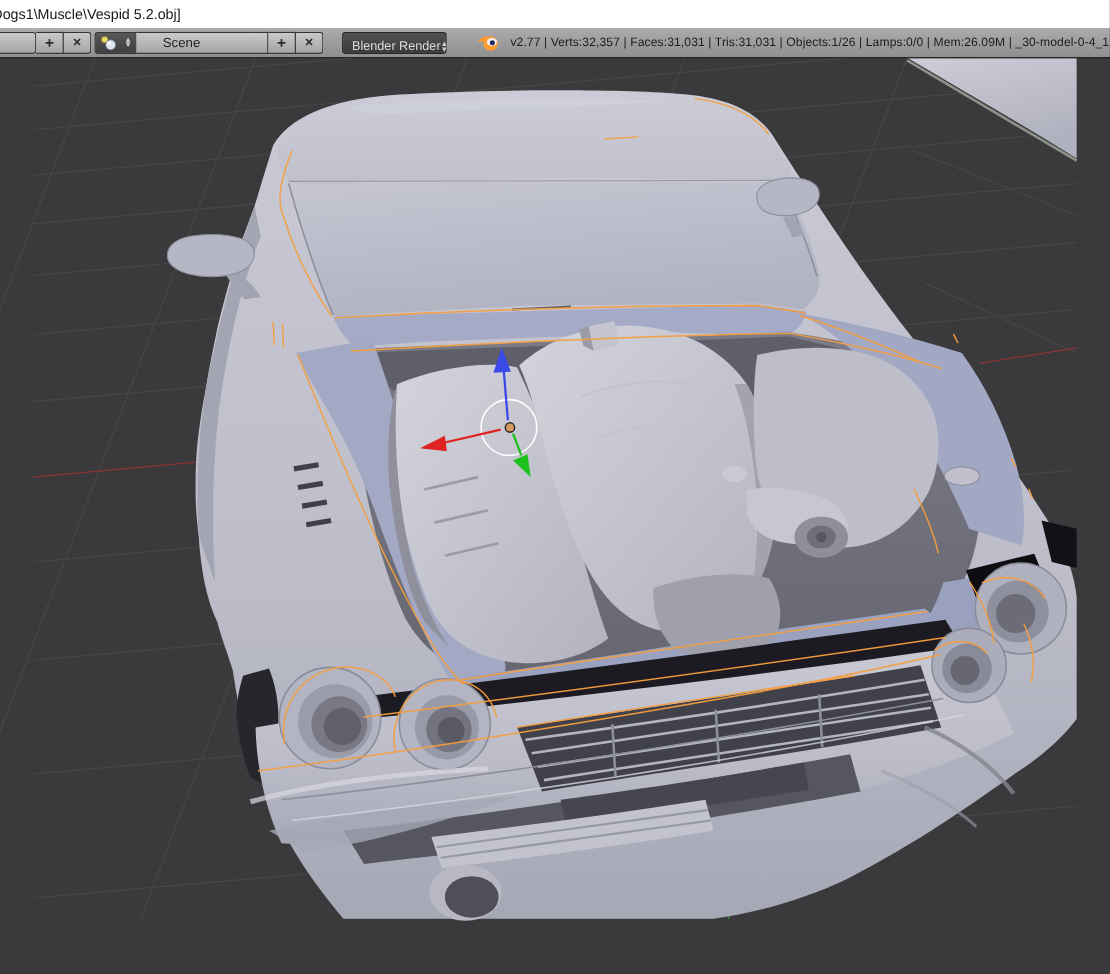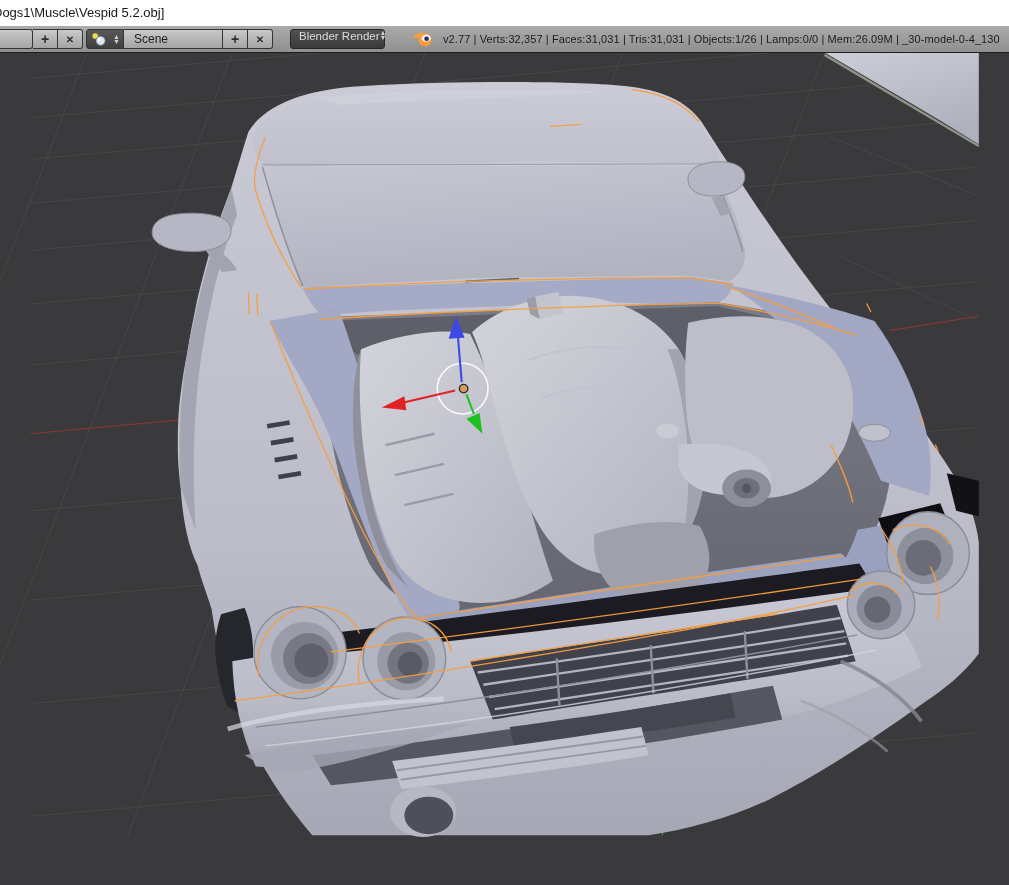--- a/index.html
+++ b/index.html
@@ -15,25 +15,25 @@
   .pill.partial{width:33px;border-left:none;border-radius:0 3px 3px 0;border-right:1px solid #353535;}
   .hbtn{width:25px;border-left:none;padding:0;margin:0;color:#2d2d2d;font-weight:bold;
     display:flex;align-items:center;justify-content:center;cursor:default;}
   .hbtn.plus{font-size:14px;line-height:1;}
   .hbtn.close{font-size:10px;}
   .rnd-r{border-radius:0 3px 3px 0;}
   .rnd-l{border-radius:3px 0 0 3px;}
   .scene-group{display:flex;margin-left:3px;height:20px;}
   .browse{width:38px;background:linear-gradient(#585858,#3f3f3f);display:flex;align-items:center;
     justify-content:space-between;padding:0 3px;}
-  .scene-name{width:99px;display:flex;align-items:center;padding-left:10px;font-size:12px;
+  .scene-name{width:120px;display:flex;align-items:center;padding-left:24px;font-size:12px;
     color:#1e1e1e;border-left:none;}
   .updown{display:flex;flex-direction:column;line-height:5px;font-size:7px;color:#cfcfcf;}
   .engine-dd{margin-left:17px;width:95px;border-radius:3px;background:linear-gradient(#525252,#3a3a3a);
-    border:1px solid #262626;color:#dcdcdc;font-size:11.5px;display:flex;align-items:flex-start;
+    border:1px solid #262626;color:#dcdcdc;font-size:11.5px;display:flex;align-items:flex-end;
     justify-content:space-between;padding:0 4px 0 8px;}
   .blender-logo{margin-left:27px;display:flex;align-items:center;}
   .stats{margin-left:9px;font-size:11px;color:#1c1c1c;letter-spacing:0.1px;overflow:hidden;}
   .viewport{width:1009px;height:832px;position:relative;}
   .viewport svg{display:block;}
 </style>
 </head>
 <body>
 
 <div class="titlebar">

